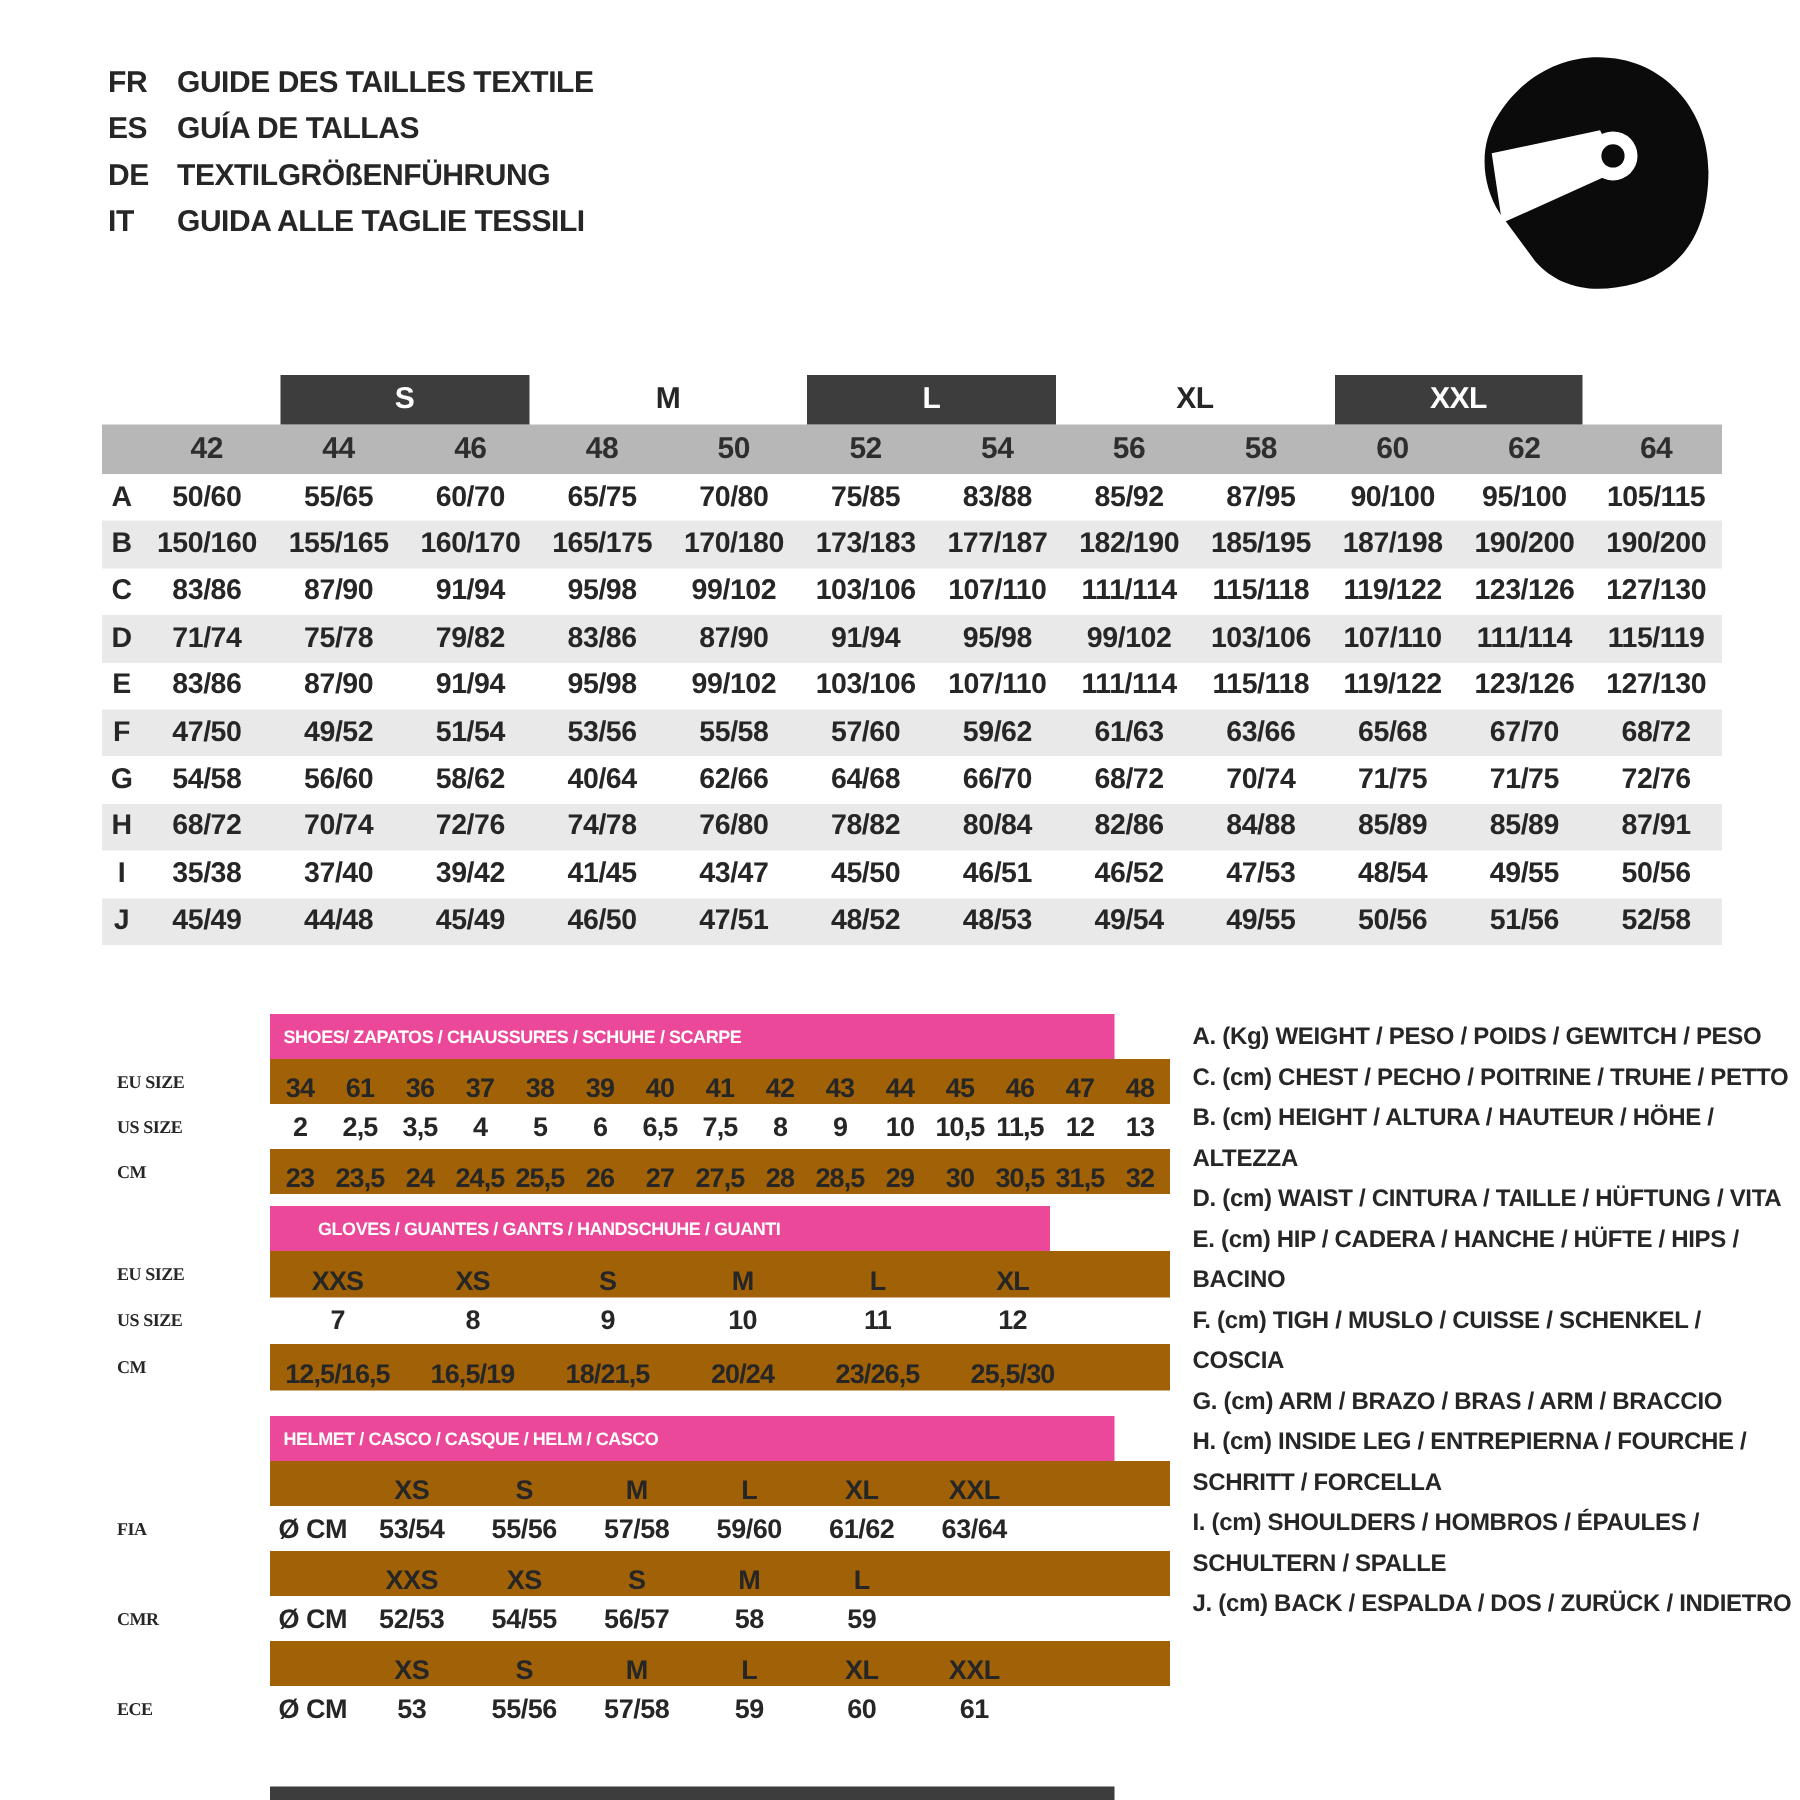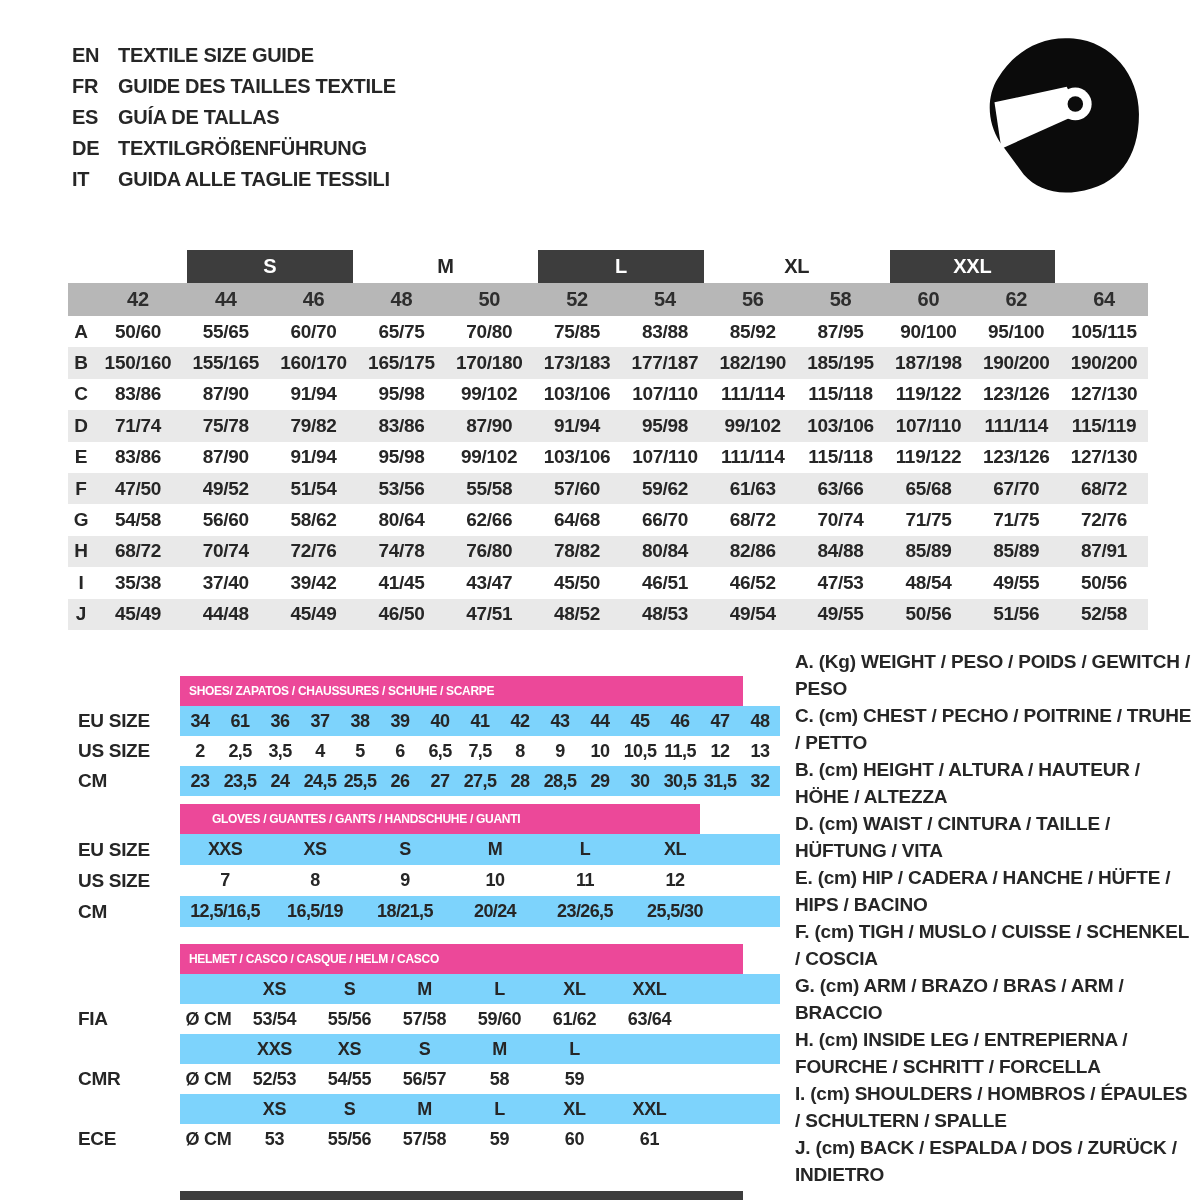--- a/index.html
+++ b/index.html
@@ -25,23 +25,23 @@
   .sizes-row .cell{display:flex;align-items:center;justify-content:center;font-size:20px;color:#2e2e2e;}
   .m-row{display:grid;grid-template-columns:26px repeat(12,1fr);height:31.4px;}
   .m-row:nth-child(even){background:#e9e9e9;}
   .m-row .cell{display:flex;align-items:center;justify-content:center;font-size:19px;white-space:nowrap;}
   .m-row .rlab{justify-content:center;}
   
   .section{position:absolute;left:78px;width:702px;}
   .sec-bar{background:#ec4899;color:#fff;height:30px;line-height:30px;font-size:12px;
            padding-left:9px;margin-left:102px;box-sizing:border-box;white-space:nowrap;}
   .sec-row{display:flex;align-items:center;}
-  .sec-row .slab{width:102px;flex:0 0 102px;font-size:19px;}
+  .sec-row .slab{width:102px;flex:0 0 102px;font-size:12px;font-family:Liberation Serif, serif;}
   .sec-cells{display:flex;align-items:center;height:100%;}
-  .sec-row.shaded .sec-cells{background:#7dd3fc;}
+  .sec-row.shaded .sec-cells{background:#a16207;align-items:flex-end;}
   .sec-cell{display:flex;align-items:center;justify-content:center;white-space:nowrap;}
   
   .shoes-sec{top:676px;}
   .shoes-sec .sec-bar{width:563px;}
   .shoes-sec .sec-row{height:30px;}
   .shoes-sec .sec-cells{width:600px;}
   .shoes-sec .sec-cell{width:40px;font-size:18px;letter-spacing:-0.6px;}
   
   .gloves-sec{top:804px;}
   .gloves-sec .sec-bar{width:520px;padding-left:32px;}
@@ -49,35 +49,31 @@
   .gloves-sec .sec-cells{width:600px;}
   .gloves-sec .sec-cell{width:90px;font-size:18px;letter-spacing:-0.6px;}
   
   .helmet-sec{top:944px;}
   .helmet-sec .sec-bar{width:563px;}
   .helmet-sec .sec-row{height:30px;}
   .helmet-sec .sec-cells{width:600px;}
   .helmet-sec .sec-cell{width:75px;font-size:18px;}
   .helmet-sec .sec-cell.first{width:57px;}
   
-  .legend{position:absolute;left:795px;top:648px;width:402px;font-size:19px;line-height:27px;}
+  .legend{position:absolute;left:795px;top:678px;width:402px;font-size:16px;line-height:27px;}
   .legend-item{letter-spacing:-0.2px;}
   
   .bottom-bar{position:absolute;left:180px;top:1191px;width:563px;height:9px;background:#3d3d3d;}
 </style>
 </head>
 <body>
 
 <div class="page">
 
   <div class="lang-list">
-      <div class="lang-row">
-        <div class="lang-code">EN</div>
-        <div class="lang-title">TEXTILE SIZE GUIDE</div>
-      </div>
       <div class="lang-row">
         <div class="lang-code">FR</div>
         <div class="lang-title">GUIDE DES TAILLES TEXTILE</div>
       </div>
       <div class="lang-row">
         <div class="lang-code">ES</div>
         <div class="lang-title">GUÍA DE TALLAS</div>
       </div>
       <div class="lang-row">
         <div class="lang-code">DE</div>
@@ -209,21 +205,21 @@
           <div class="cell">63/66</div>
           <div class="cell">65/68</div>
           <div class="cell">67/70</div>
           <div class="cell">68/72</div>
         </div>
         <div class="m-row">
           <div class="cell rlab">G</div>
           <div class="cell">54/58</div>
           <div class="cell">56/60</div>
           <div class="cell">58/62</div>
-          <div class="cell">80/64</div>
+          <div class="cell">40/64</div>
           <div class="cell">62/66</div>
           <div class="cell">64/68</div>
           <div class="cell">66/70</div>
           <div class="cell">68/72</div>
           <div class="cell">70/74</div>
           <div class="cell">71/75</div>
           <div class="cell">71/75</div>
           <div class="cell">72/76</div>
         </div>
         <div class="m-row">

